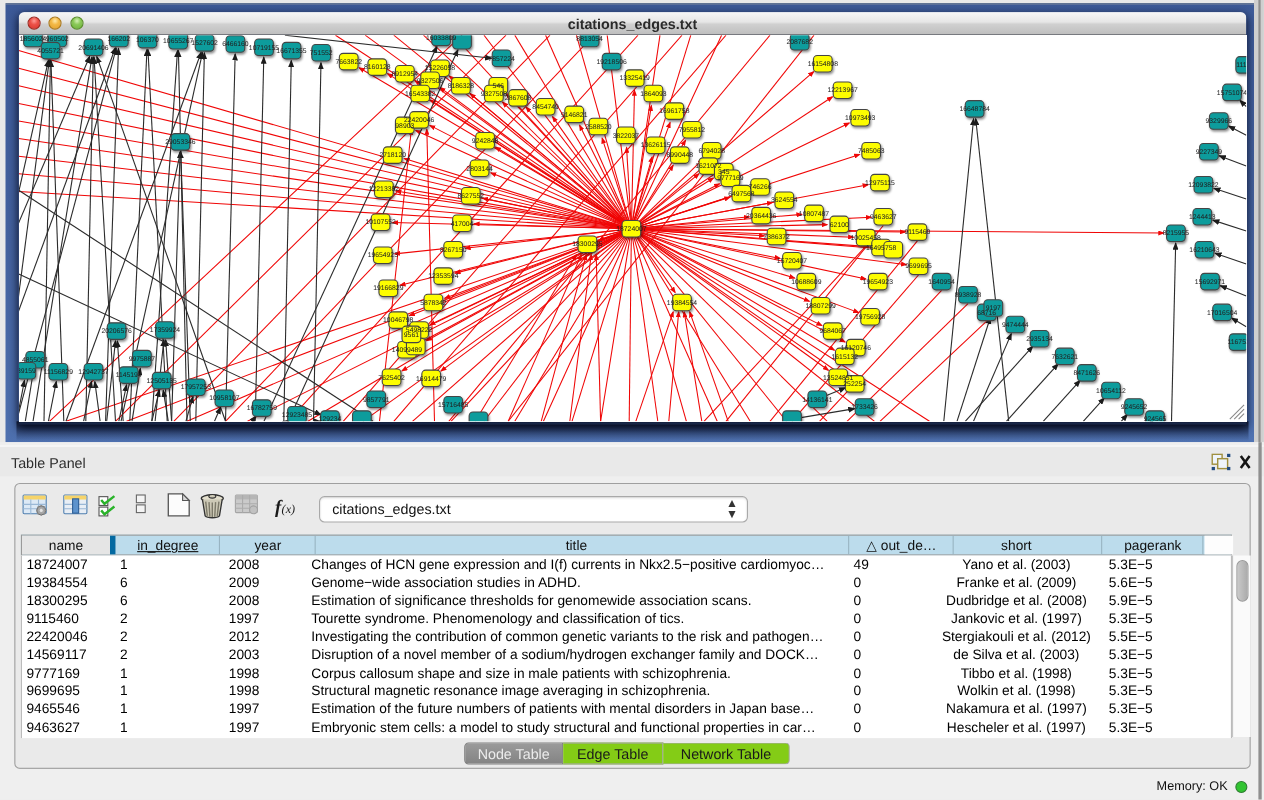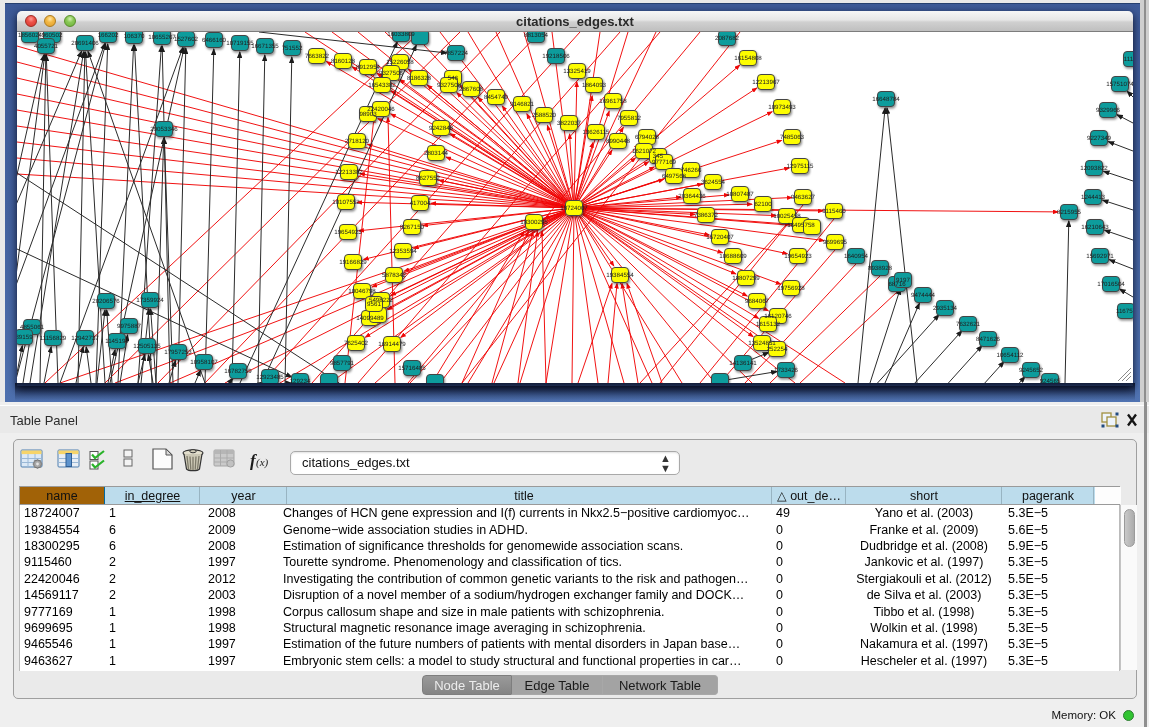--- a/index.html
+++ b/index.html
@@ -57,21 +57,21 @@
 td.c3 { width:496px; padding-left:7px;} td.c4 { width:74px; }
 td.c5 { width:156px; text-align:center; } td.c6 { width:92px; padding-left:6px;}
 
 #vsb { position:absolute; left:1106px; top:65px; width:17px; height:165px; background:#fafafa;
   border-left:1px solid #c4c4c4; }
 #vsb .th { position:absolute; left:2.5px; top:4px; width:11px; height:38px; background:linear-gradient(90deg,#c9c9c9,#ababab);
   border:1px solid #9a9a9a; border-radius:6px; }
 
 #tabs { position:absolute; left:408px; top:235px; height:20px; font-size:13px;border-radius:10px; }
 #tabs span { display:inline-block; height:20px; line-height:19px; text-align:center;
-  background:#a3a3a3; border:1px solid #a8a8a8; border-left:none; color:#1a1a1a; float:left;}
+  background:#84cc16; border:1px solid #a8a8a8; border-left:none; color:#1a1a1a; float:left;}
 #tabs span.sel { background:linear-gradient(#9a9a9a,#848484); color:#ececec;
   border-radius:4px 0 0 4px; border-left:1px solid #a8a8a8; border-color:#7e7e7e; }
 #tabs span.last { border-radius:0 4px 4px 0; }
 
 #status { position:absolute; left:0; top:699px; width:1149px; height:28px; background:#efefef; }
 #status .m { position:absolute; right:33px; top:10px; font-size:11.5px; color:#111; }
 #status .dot { position:absolute; right:15px; top:11px; width:11px; height:11px; border-radius:50%;
   background:#31c431; border:1px solid #2e7d32; }
 #dstrip { position:absolute; left:1144px; top:402px; width:3px; height:325px; background:#8f8f8f; }
 </style></head>
@@ -673,25 +673,25 @@
           <g transform="translate(236,3)">
             <text x="0" y="15" font-family="Liberation Serif,serif" font-style="italic" font-weight="bold" font-size="17" fill="#1a1a1a">f</text>
             <text x="6" y="15" font-family="Liberation Serif,serif" font-style="italic" font-size="11" fill="#1a1a1a">(x)</text>
           </g>
         </svg>
         <div id="combo">citations_edges.txt
           <span class="ud">▲<br>▼</span>
         </div>
       </div>
       <div id="thead">
-        <div style="left:0;width:85px;background:#a16207;border-right:1px solid #0369a1;">name</div>
+        <div style="left:0;width:85px;background:#e5e5e5;border-right:5px solid #0369a1;">name</div>
         <div style="left:86px;width:94px;text-decoration:underline;">in_degree</div>
         <div style="left:181px;width:86px;">year</div>
         <div style="left:257px;width:495px;">title</div>
-        <div style="left:753px;width:73px;">△ out_de…</div>
+        <div style="left:753px;width:94px;">△ out_de…</div>
         <div style="left:827px;width:155px;">short</div>
         <div style="left:983px;width:91px;">pagerank</div>
         <div style="left:1075px;width:26px;background:#fdfdfd;border-right:none;"></div>
       </div>
       <div id="tbl">
         <table>
             <tbody>
 <tr>
                 <td class="c0">18724007</td>
                 <td class="c1">1</td>

